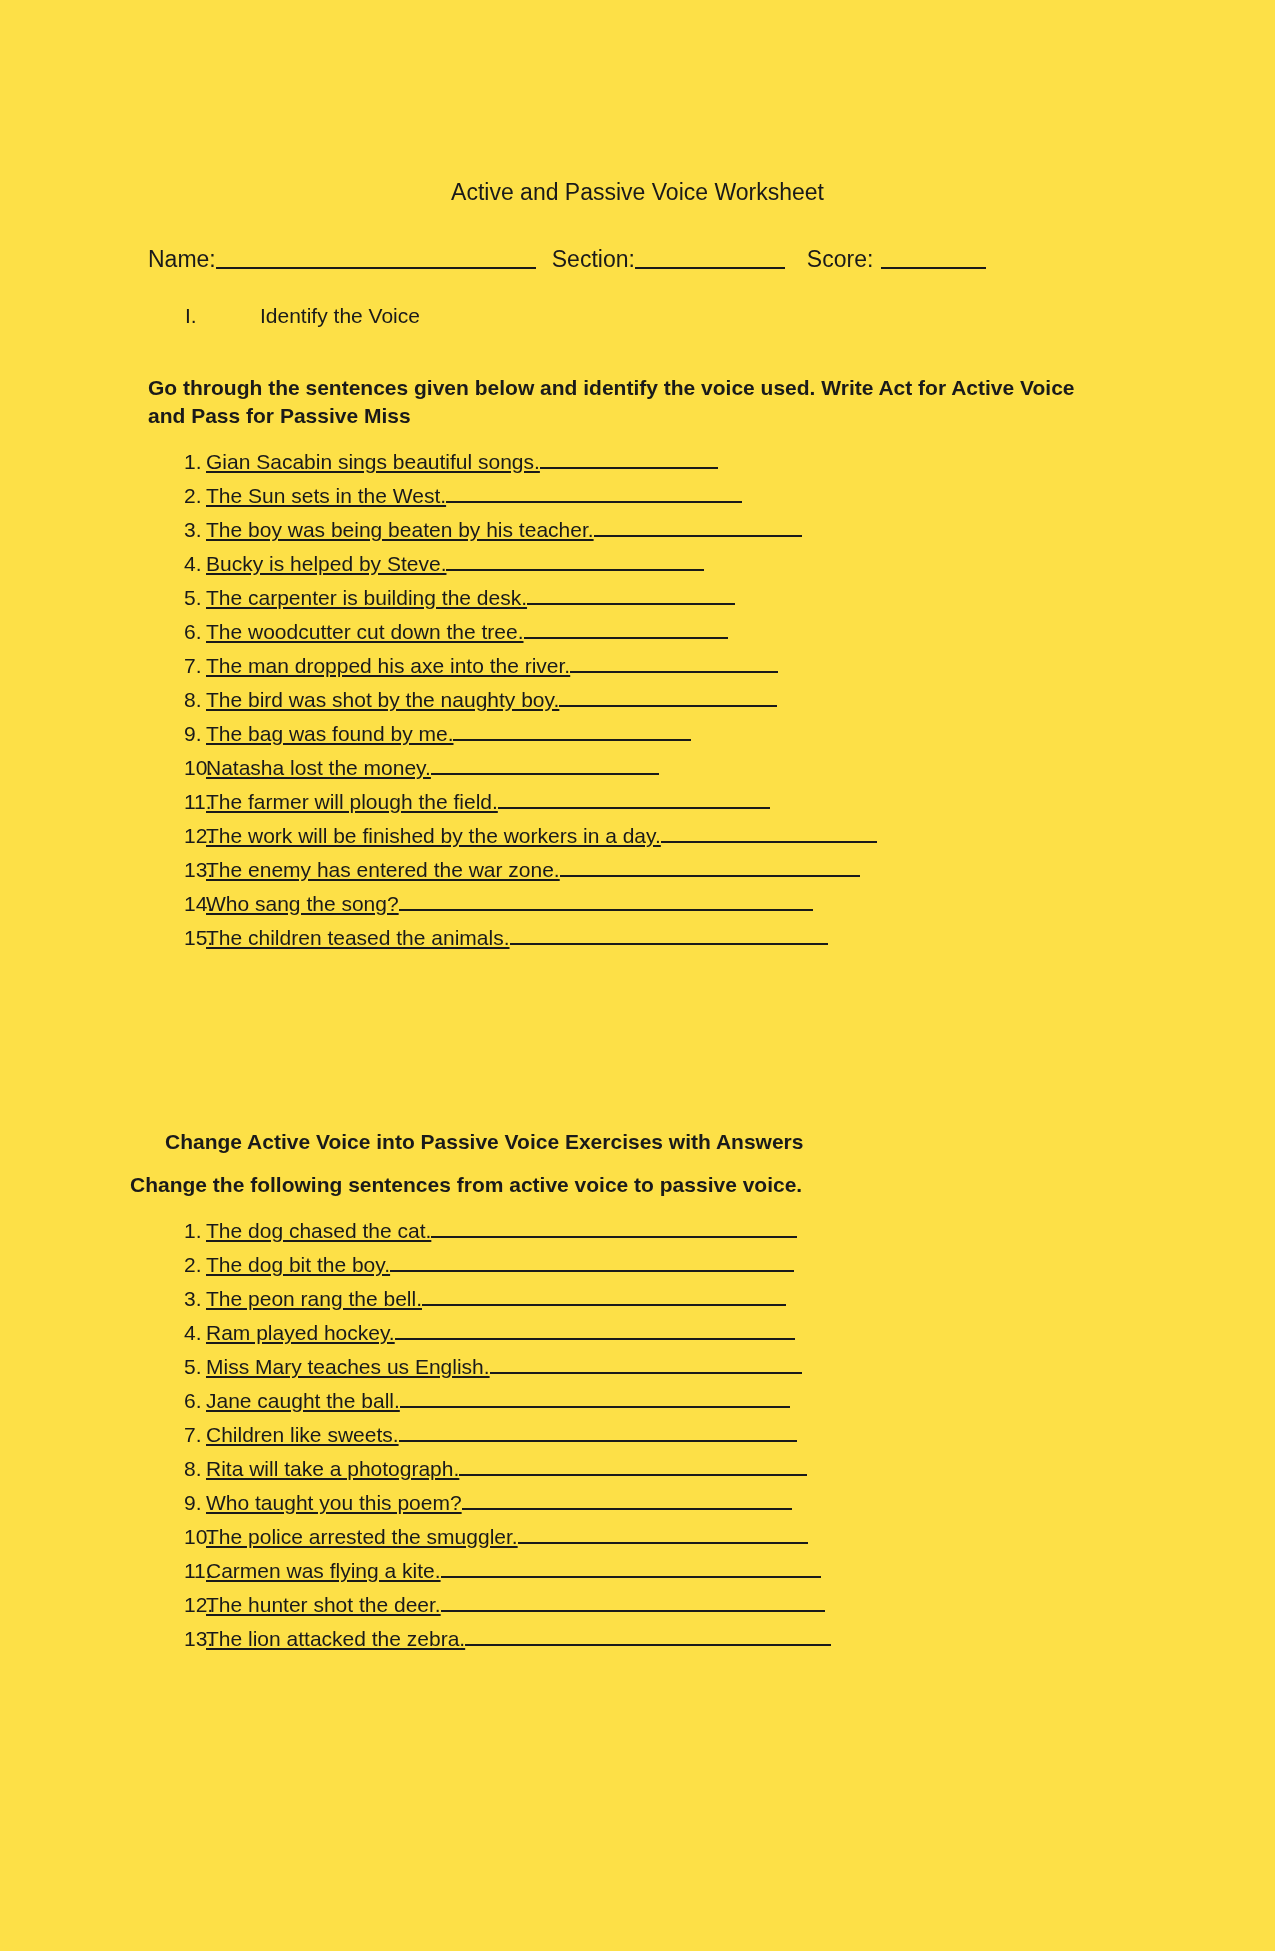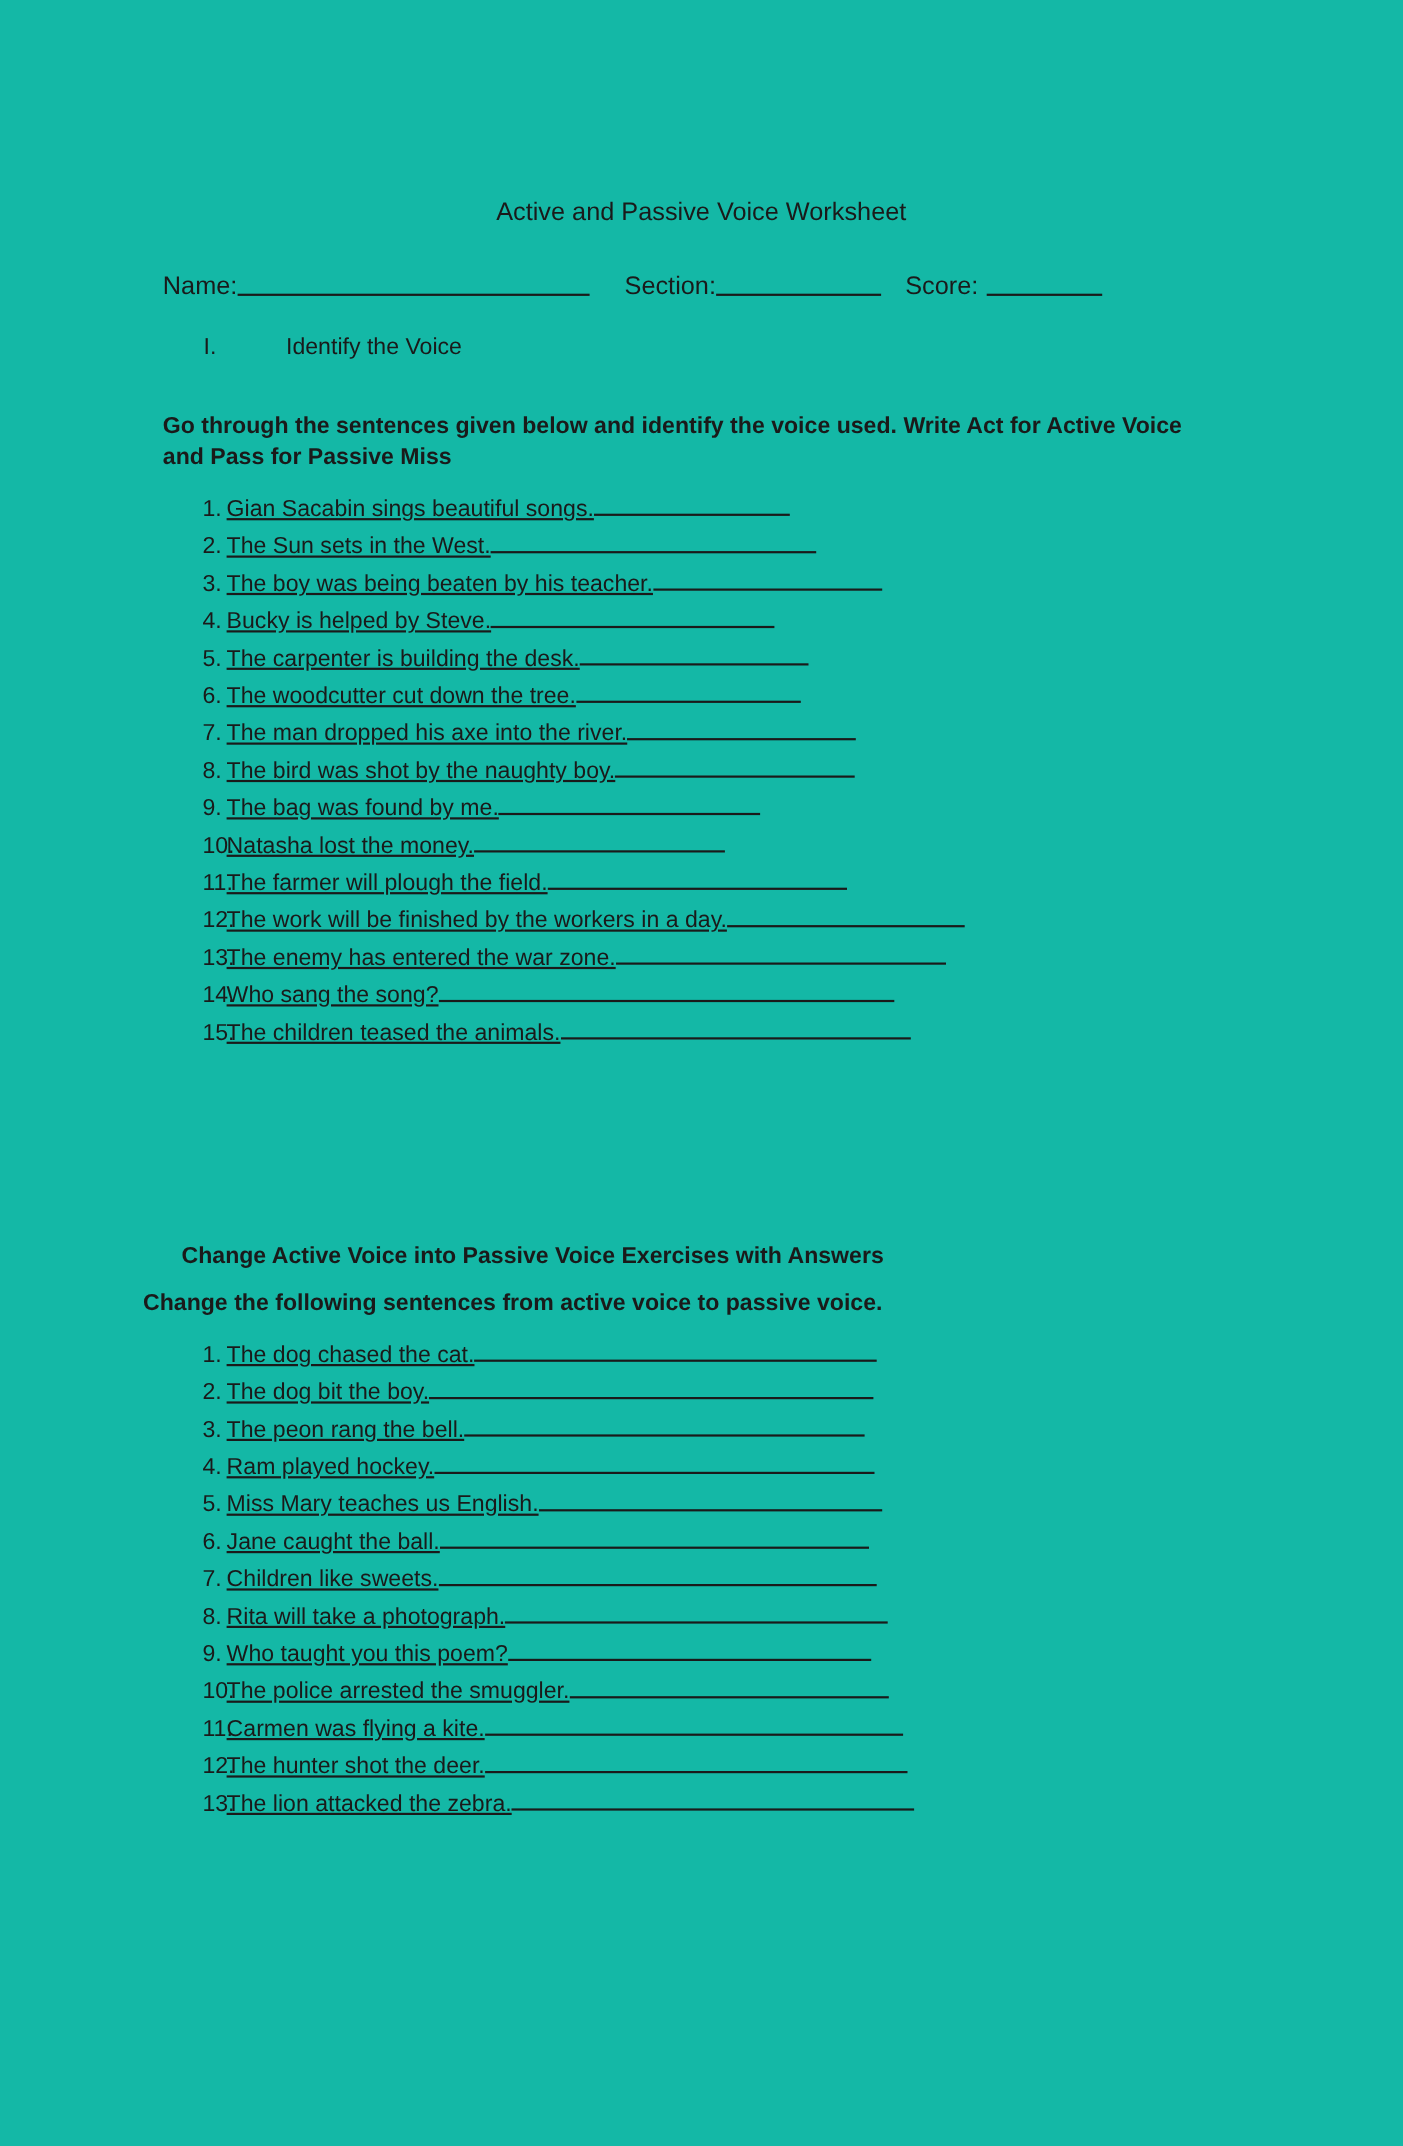--- a/index.html
+++ b/index.html
@@ -11,21 +11,21 @@
     width: 1275px;
     height: 1951px;
     font-family: "Liberation Sans", sans-serif;
     color: #000000;
     overflow: hidden;
   }
   .page {
     position: relative;
     width: 1275px;
     height: 1951px;
-    background: #14b8a6;
+    background: #fde047;
     box-sizing: border-box;
   }
   .doc-title {
     position: absolute;
     left: 0;
     top: 178px;
     width: 1275px;
     text-align: center;
     font-size: 23px;
     line-height: 28px;
@@ -132,21 +132,21 @@
   }
 </style>
 </head>
 <body>
 
 <div class="page">
 
   <div class="doc-title">Active and Passive Voice Worksheet</div>
 
   <div class="name-row">
-    <span>Name:</span><span class="inline-blank" style="width:320px"></span><span style="margin-left:32px">Section:</span><span class="inline-blank" style="width:150px"></span><span style="margin-left:22px">Score:</span><span class="inline-blank" style="width:105px;margin-left:8px"></span>
+    <span>Name:</span><span class="inline-blank" style="width:320px"></span><span style="margin-left:16px">Section:</span><span class="inline-blank" style="width:150px"></span><span style="margin-left:22px">Score:</span><span class="inline-blank" style="width:105px;margin-left:8px"></span>
   </div>
 
   <div class="roman-heading">
     <span class="rn">I.</span><span>Identify the Voice</span>
   </div>
 
   <div class="instruction">Go through the sentences given below and identify the voice used. Write Act for Active Voice and Pass for Passive Miss</div>
 
   <ul class="list" id="list-identify">
       <li>

